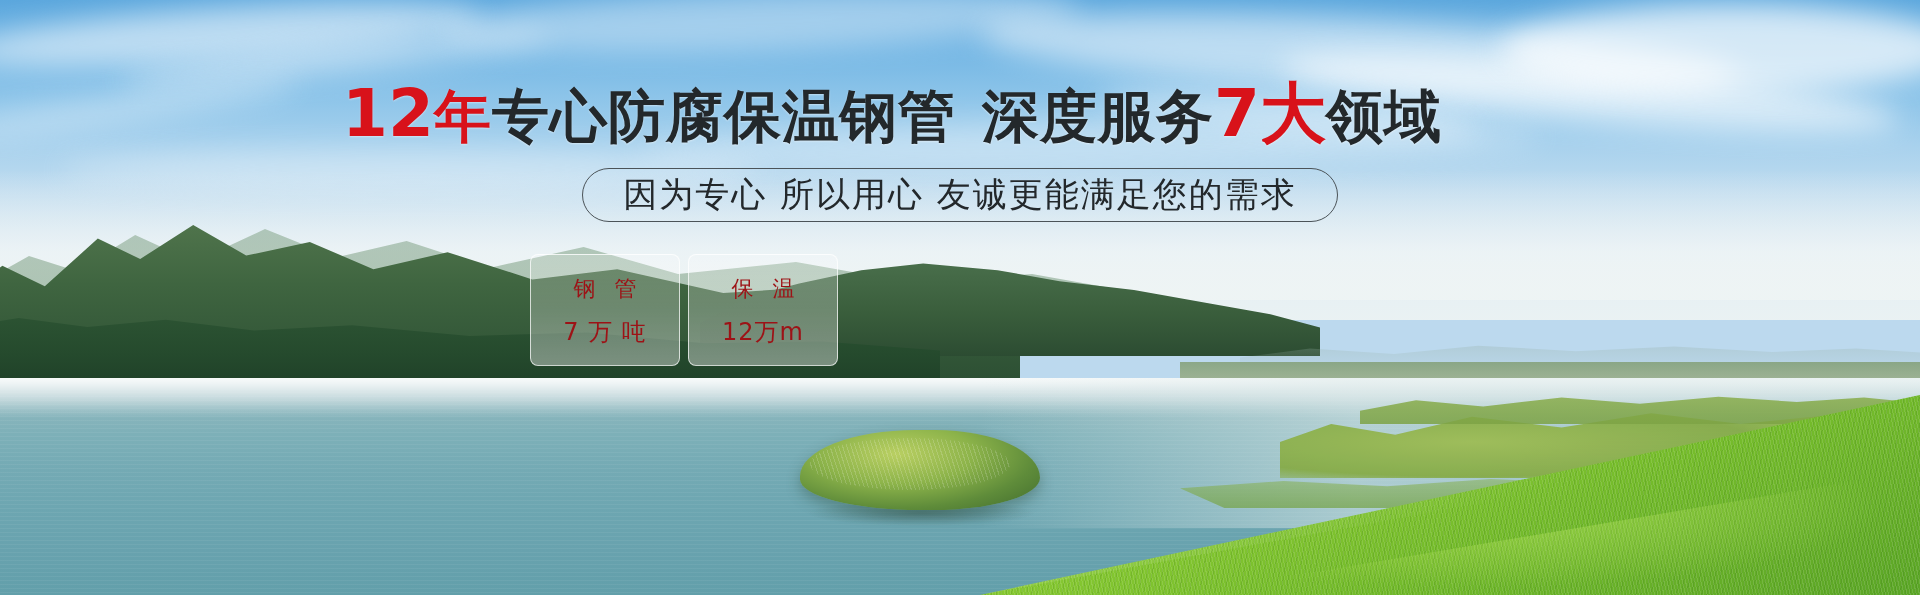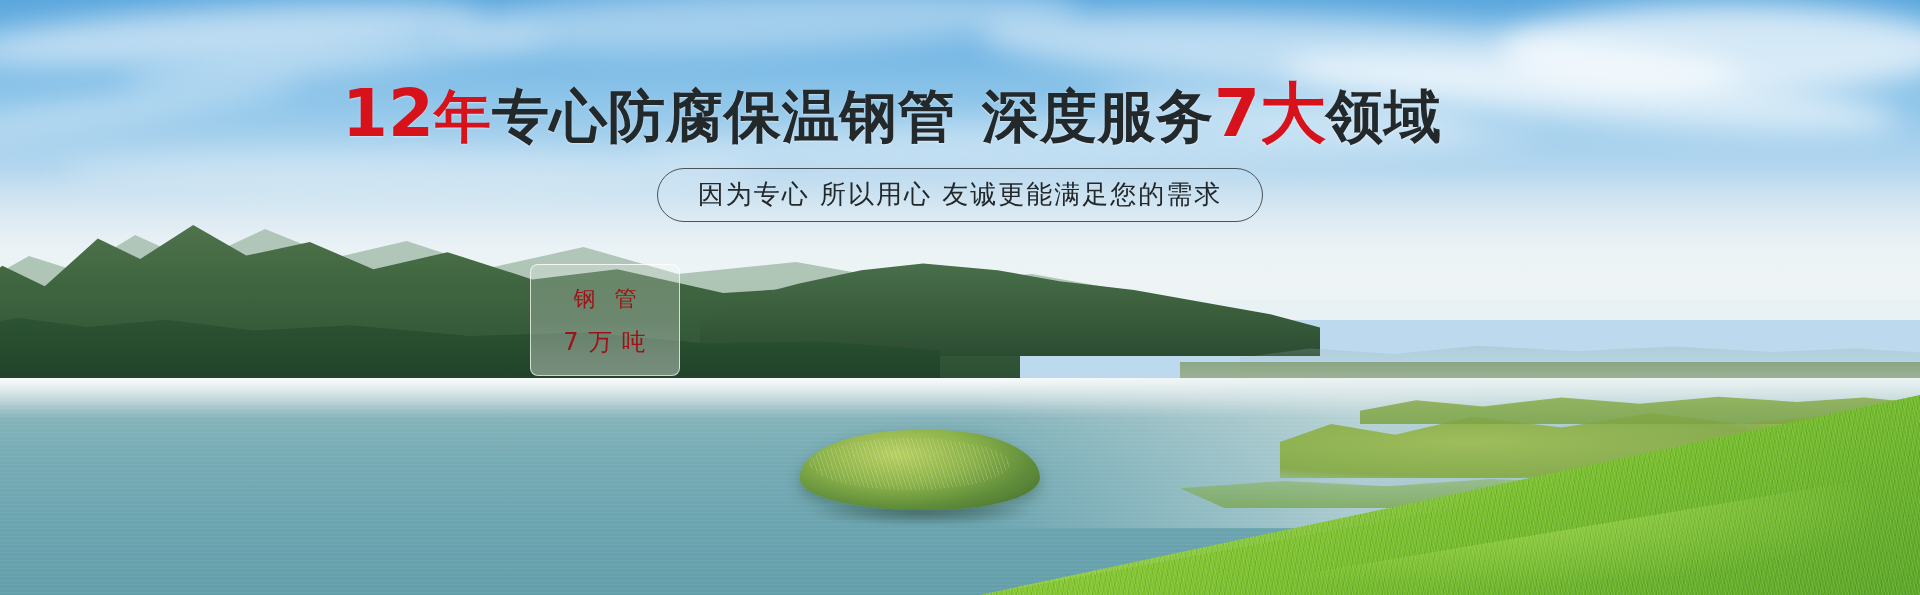--- a/index.html
+++ b/index.html
@@ -199,31 +199,31 @@
   .headline .gap{ display:inline-block; width:26px; }
 
   .subtitle-wrap{
     position:absolute; left:0; top:168px; width:1920px; text-align:center;
   }
   .subtitle{
     display:inline-block;
     padding:9px 40px 11px 40px;
     border:1px solid #4b5358;
     border-radius:30px;
-    font-size:26px;
+    font-size:34px;
     line-height:32px;
     letter-spacing:2px;
     color:#23282b;
     white-space:nowrap;
     font-family:"DejaVu Sans","Liberation Sans",sans-serif;
   }
 
   
   .cards{
-    position:absolute; left:530px; top:264px;
+    position:absolute; left:530px; top:254px;
     display:flex;
     gap:8px;
   }
   .card{
     width:148px;
     height:110px;
     border-radius:8px;
     border:1px solid rgba(255,255,255,.72);
     background:linear-gradient(to bottom, rgba(255,255,255,.20) 0%, rgba(255,255,255,.26) 48%, rgba(255,255,255,.40) 100%);
     display:flex;
@@ -301,16 +301,20 @@
   </div>
 
   <div class="cards">
 
     <div class="card">
       <div class="c-label">钢 管</div>
       <div class="c-value"><span>7 万 吨</span><sup></sup></div>
     </div>
 
 
+    <div class="card">
+      <div class="c-label">保 温</div>
+      <div class="c-value"><span>12万m</span><sup></sup></div>
+    </div>
 
   </div>
 
 </div>
 
 </body></html>

